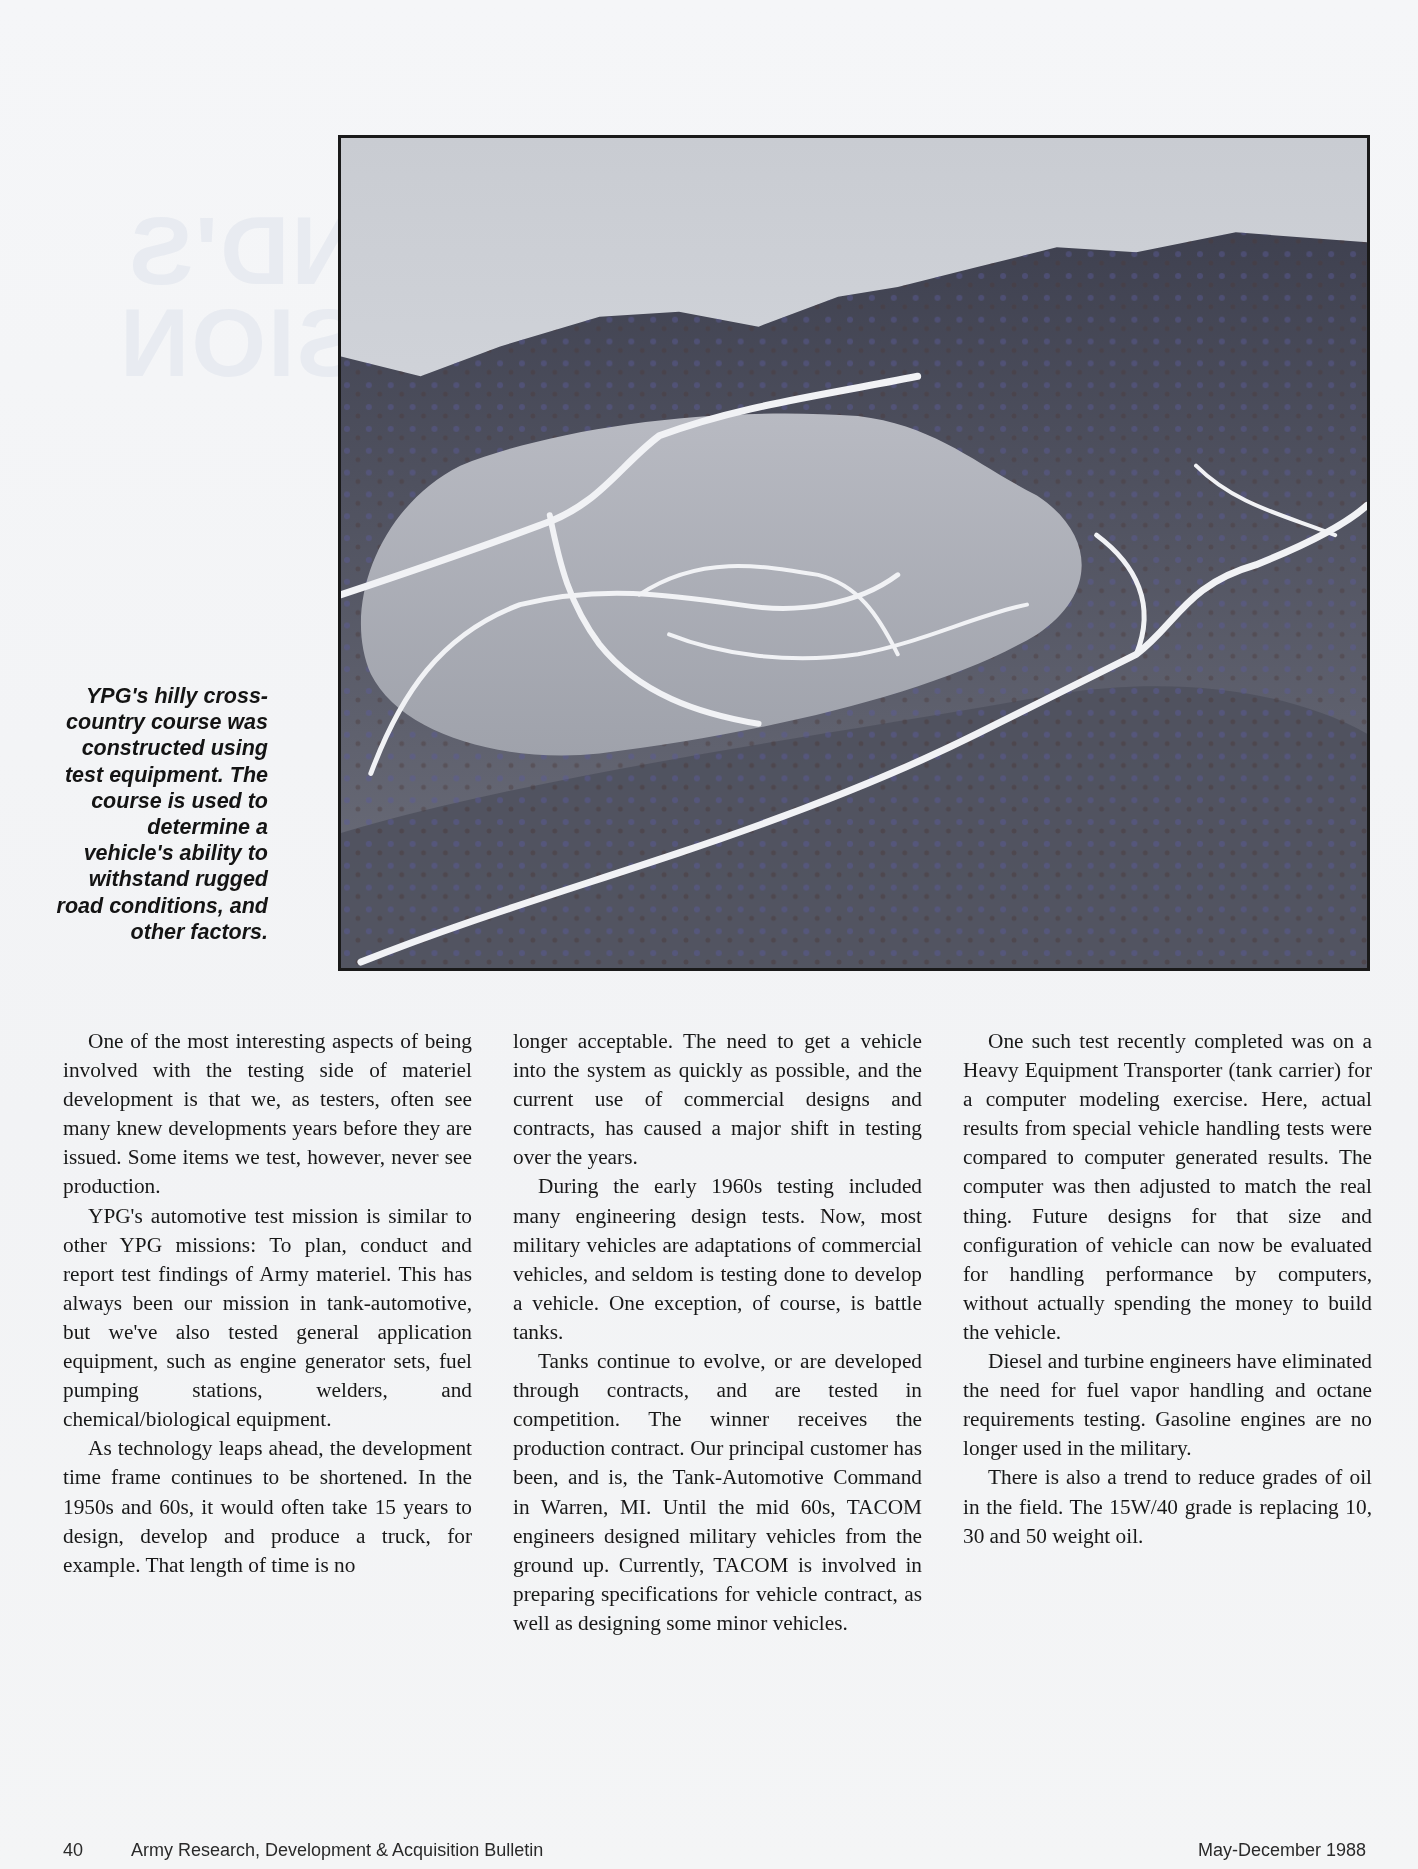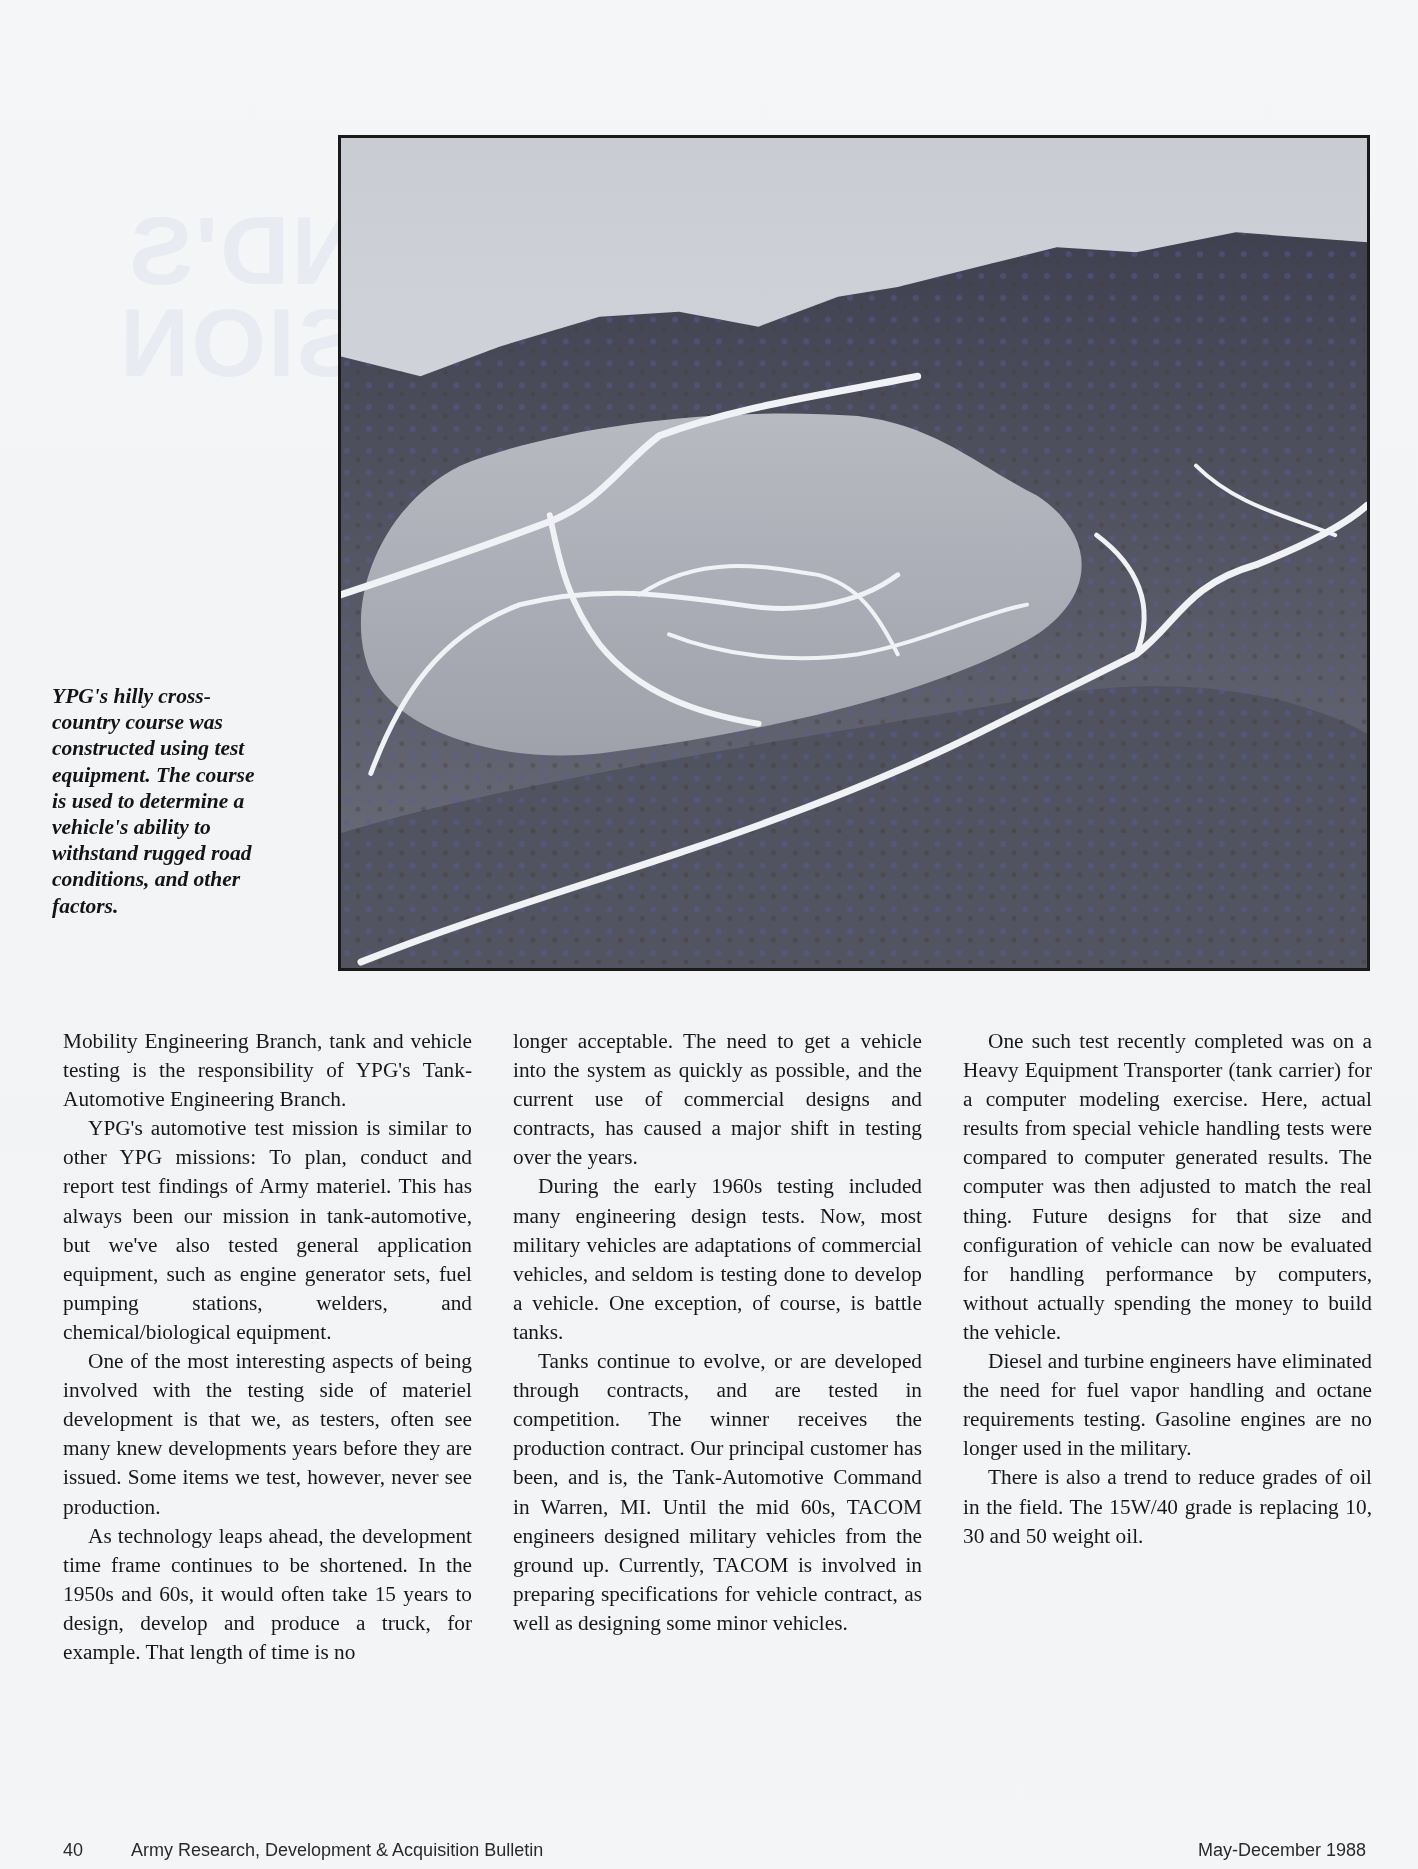--- a/index.html
+++ b/index.html
@@ -26,24 +26,24 @@
     position: absolute; left: 338px; top: 135px;
     width: 1032px; height: 836px;
     border: 3px solid #1a1a1a;
     box-sizing: border-box;
     overflow: hidden;
     background: #9a9ca6;
   }
   .photo-frame svg { display: block; width: 100%; height: 100%; }
   .caption {
     position: absolute; left: 52px; top: 683px; width: 216px;
-    font-family: Liberation Serif, serif;
+    font-family: Liberation Sans, sans-serif;
     font-weight: bold; font-style: italic;
     font-size: 21.5px; line-height: 26.2px;
-    color: #141414;
+    text-align: right; color: #141414;
   }
   .col {
     position: absolute; top: 1027px; width: 409px;
     font-family: "Liberation Serif", serif;
     font-size: 21.3px; line-height: 29.1px;
     text-align: justify; color: #181818;
   }
   .col p { margin: 0; text-indent: 25px; }
   .col p.noindent { text-indent: 0; }
   .col1 { left: 63px; }
@@ -102,23 +102,22 @@
         <path d="M300,460 C360,420 420,430 480,440 C520,450 540,480 560,520" stroke-width="4"></path>
         <path d="M330,500 C380,520 450,530 520,520 C580,510 640,480 690,470" stroke-width="4"></path>
         <path d="M860,330 C900,370 950,380 1000,400" stroke-width="4"></path>
       </g>
     </svg>
   </div>
 
   <div class="caption">YPG's hilly cross-country course was constructed using test equipment. The course is used to determine a vehicle's ability to withstand rugged road conditions, and other factors.</div>
 
   <div class="col col1">
-    <p class="noindent">Mobility Engineering Branch, tank and vehicle testing is the responsibility of YPG's Tank-Automotive Engineering Branch.</p>
+    <p>One of the most interesting aspects of being involved with the testing side of materiel development is that we, as testers, often see many knew developments years before they are issued. Some items we test, however, never see production.</p>
     <p>YPG's automotive test mission is similar to other YPG missions: To plan, conduct and report test findings of Army materiel. This has always been our mission in tank-automotive, but we've also tested general application equipment, such as engine generator sets, fuel pumping stations, welders, and chemical/biological equipment.</p>
-    <p>One of the most interesting aspects of being involved with the testing side of materiel development is that we, as testers, often see many knew developments years before they are issued. Some items we test, however, never see production.</p>
     <p>As technology leaps ahead, the development time frame continues to be shortened. In the 1950s and 60s, it would often take 15 years to design, develop and produce a truck, for example. That length of time is no</p>
   </div>
 
   <div class="col col2">
     <p class="noindent">longer acceptable. The need to get a vehicle into the system as quickly as possible, and the current use of commercial designs and contracts, has caused a major shift in testing over the years.</p>
     <p>During the early 1960s testing included many engineering design tests. Now, most military vehicles are adaptations of commercial vehicles, and seldom is testing done to develop a vehicle. One exception, of course, is battle tanks.</p>
     <p>Tanks continue to evolve, or are developed through contracts, and are tested in competition. The winner receives the production contract. Our principal customer has been, and is, the Tank-Automotive Command in Warren, MI. Until the mid 60s, TACOM engineers designed military vehicles from the ground up. Currently, TACOM is involved in preparing specifications for vehicle contract, as well as designing some minor vehicles.</p>
   </div>
 
   <div class="col col3">

